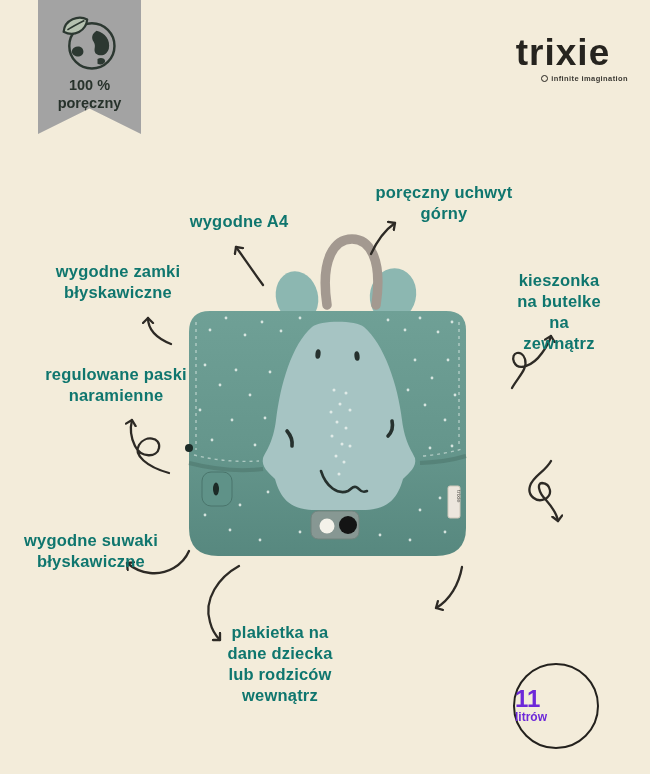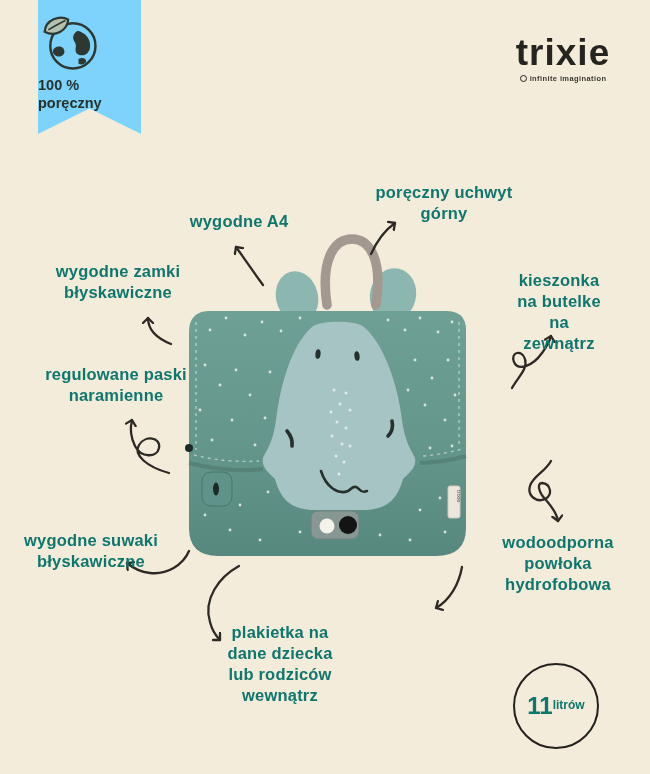--- a/index.html
+++ b/index.html
@@ -1,40 +1,40 @@
 <!DOCTYPE html>
 <html><head>
 <meta charset="utf-8">
 <style>
   html,body{margin:0;padding:0;}
   body{width:650px;height:774px;background:#f3ecda;font-family:"Liberation Sans",sans-serif;}
   .stage{position:relative;width:650px;height:774px;background:#f3ecda;overflow:hidden;}
 
   
-  .ribbon{position:absolute;left:38px;top:0;width:103px;height:134px;background:#7dd3fc;
+  .ribbon{position:absolute;left:38px;top:0;width:103px;height:134px;background:#a3a3a3;
     clip-path:polygon(0 0,100% 0,100% 100%,50% 81%,0 100%);
-    display:flex;flex-direction:column;align-items:flex-start;}
+    display:flex;flex-direction:column;align-items:center;}
   .ribbon svg{margin-top:12px;}
   .ribbon .btxt{font-weight:700;font-size:14.5px;line-height:1.25;color:#27322b;text-align:center;}
 
   
   .logo{position:absolute;left:498px;top:34px;width:130px;text-align:center;}
   .brand{font-weight:800;font-size:37px;letter-spacing:1px;color:#26241f;line-height:1;}
-  .tagline{margin-top:3px;display:flex;align-items:center;justify-content:center;gap:3px;
+  .tagline{margin-top:3px;display:flex;align-items:center;justify-content:flex-end;gap:3px;
     font-size:7.5px;letter-spacing:.4px;color:#3a3832;font-weight:600;}
   .ring{display:inline-block;width:5px;height:5px;border:1.6px solid #26241f;border-radius:50%;}
 
   
   .label{position:absolute;transform:translateX(-50%);text-align:center;white-space:pre-line;
     font-weight:600;font-size:16.5px;line-height:1.27;color:#0f766e;letter-spacing:.2px;}
 
   
   .capacity{position:absolute;left:513px;top:663px;width:86px;height:86px;border:2.5px solid #23211d;
-    border-radius:50%;display:flex;flex-direction:row;align-items:center;justify-content:center;
-    color:#0f766e;box-sizing:border-box;}
+    border-radius:50%;display:flex;flex-direction:column;justify-content:center;
+    color:#6d28d9;box-sizing:border-box;}
   .capacity .num{font-size:24px;font-weight:800;line-height:1;}
   .capacity .unit{font-size:12px;font-weight:700;line-height:1.15;}
 
   .art{position:absolute;left:0;top:0;}
 </style>
 </head>
 <body>
 
 <div class="stage">
 
@@ -207,23 +207,20 @@
   <div class="label" style="left:444px;top:182px;">poręczny uchwyt
 górny</div>
   <div class="label" style="left:118px;top:261px;">wygodne zamki
 błyskawiczne</div>
   <div class="label" style="left:116px;top:364px;">regulowane paski
 naramienne</div>
   <div class="label" style="left:559px;top:270px;">kieszonka na butelke
 na zewnątrz</div>
   <div class="label" style="left:91px;top:530px;">wygodne suwaki
 błyskawiczne</div>
-  <div class="label" style="left:558px;top:532px;">wodoodporna
-powłoka
-hydrofobowa</div>
   <div class="label" style="left:280px;top:622px;">plakietka na
 dane dziecka
 lub rodziców
 wewnątrz</div>
 
   <div class="capacity">
     <div class="num">11</div>
     <div class="unit">litrów</div>
   </div>
 

